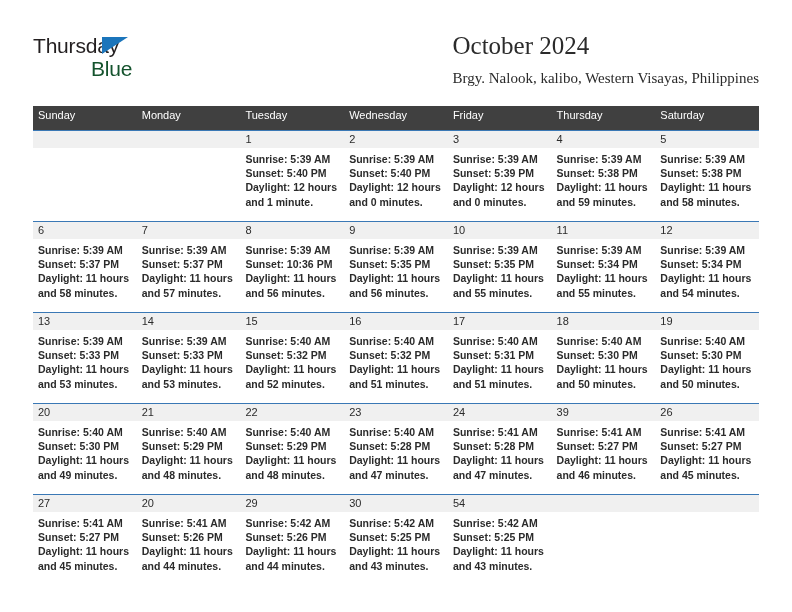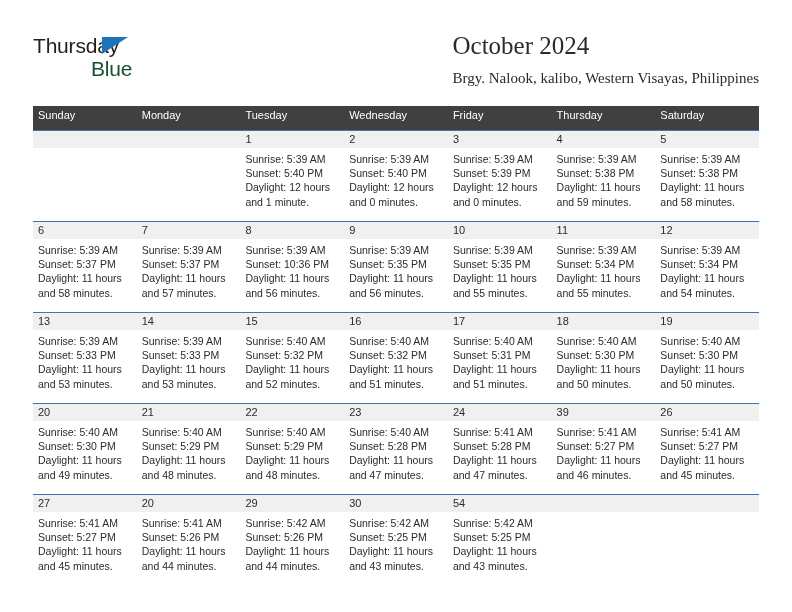--- a/index.html
+++ b/index.html
@@ -138,20 +138,21 @@
     box-sizing: border-box;
   }
   .daycell.empty .daynum-band {
     background: #f0f0f0;
   }
   .detail {
     padding: 4px 5px 0 5px;
     font-size: 10.5px;
     line-height: 14.2px;
     color: #2b2b2b;
+    font-weight: bold;
   }
   .detail div {
     white-space: nowrap;
   }
 </style>
 </head>
 <body>
 
 <div id="page">
 

